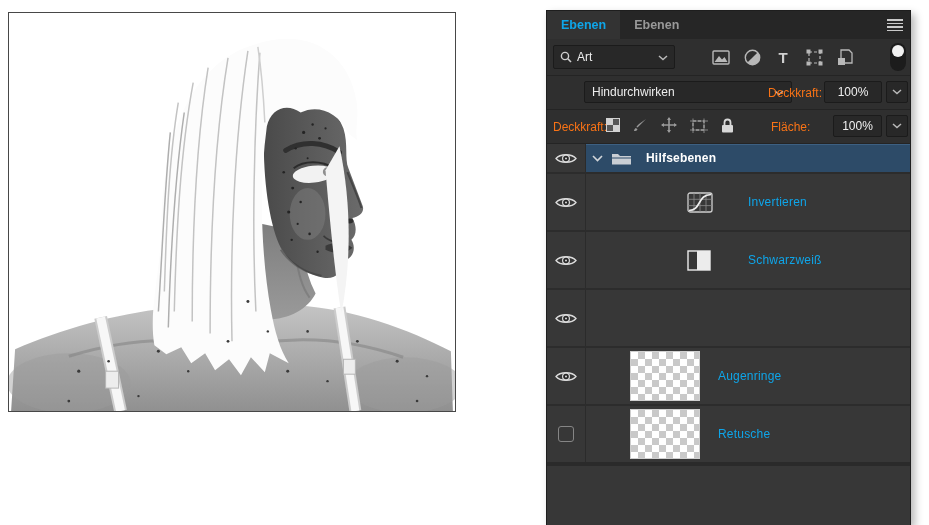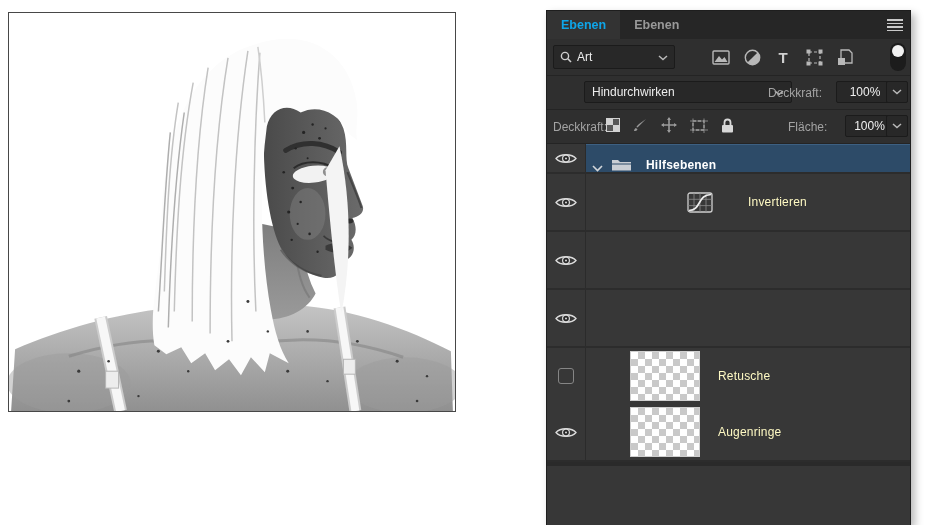--- a/index.html
+++ b/index.html
@@ -48,28 +48,28 @@
     position:absolute;background:#282828;border:1px solid #1b1b1b;border-radius:2px;
     display:flex;align-items:center;color:#ededed;box-sizing:border-box;
   }
   .sel-search{left:6px;top:6px;width:122px;height:24px;padding:0 6px;gap:5px;}
   .sel-search .chev{margin-left:auto;}
   .sel-blend{left:5px;top:5px;width:208px;height:22px;padding:0 7px;margin-left:32px;}
   .sel-blend .chev{margin-left:auto;}
   .valbox{
     position:absolute;top:5px;height:22px;width:58px;background:#282828;
     border:1px solid #1b1b1b;border-radius:2px;box-sizing:border-box;
-    display:flex;align-items:center;justify-content:center;color:#f0f0f0;margin-left:12px;
+    display:flex;align-items:center;justify-content:center;color:#f0f0f0;
   }
   .chevbox{
     position:absolute;top:5px;height:22px;width:22px;background:#282828;
     border:1px solid #1b1b1b;border-radius:2px;box-sizing:border-box;
     display:flex;align-items:center;justify-content:center;
   }
-  .hlabel{position:absolute;color:#a3a3a3;top:50%;transform:translateY(-50%);}
+  .hlabel{position:absolute;color:#f97316;top:50%;transform:translateY(-50%);}
 
   .filter-icons{
     position:absolute;left:164px;top:6px;height:24px;display:flex;align-items:center;gap:11px;
   }
   .ficon{width:20px;display:flex;align-items:center;justify-content:center;}
   .ftoggle{
     position:absolute;right:4px;top:4px;width:16px;height:28px;background:#1c1c1c;
     border-radius:8px;
   }
   .ftoggle b{position:absolute;left:2px;top:2px;width:12px;height:12px;background:#f2f2f2;border-radius:50%;}
@@ -78,22 +78,22 @@
 
   
   .layers{background:#373737;}
   .lrow{display:flex;border-bottom:2px solid #2c2c2c;height:56px;position:relative;}
   .lrow.group{height:28px;}
   .eyecell{
     width:38px;flex:0 0 38px;border-right:1px solid #2b2b2b;
     display:flex;align-items:center;justify-content:center;
   }
   .rowbody{flex:1;display:flex;align-items:center;position:relative;}
-  .rowbody.selected{background:#2d4b68;box-shadow:inset 0 1px 0 #3d6082;align-items:flex-end;}
-  .lname{color:#fef9c3;letter-spacing:.2px;}
+  .rowbody.selected{background:#2d4b68;box-shadow:inset 0 1px 0 #3d6082;}
+  .lname{color:#0ea5e9;letter-spacing:.2px;}
   .lname.sel{color:#ffffff;font-weight:bold;}
   .grp-chev{margin-left:6px;display:flex;}
   .grp-folder{margin-left:8px;display:flex;}
   .grp-name{margin-left:14px;}
   .adjicon{position:absolute;left:101px;display:flex;}
   .adjname{position:absolute;left:162px;}
   .thumb{
     position:absolute;left:44px;top:3px;width:70px;height:50px;border:1px solid #cfcfcf;
     background-color:#fff;box-sizing:border-box;
     background-image:
@@ -325,21 +325,21 @@
             <path d="M3,0.5 L3,15 M14,0.5 L14,15 M0,3 L18,3 M0,12 L18,12" stroke="#9a9a9a" stroke-width="1" opacity="0.8"></path>
           </svg>
         </span>
         <span>
           <svg width="13" height="15">
             <path d="M3.5,7 L3.5,4.5 A3,3 0 0 1 9.5,4.5 L9.5,7" stroke="#d8d8d8" stroke-width="1.8" fill="none"></path>
             <rect x="1" y="7" width="11" height="7.5" rx="1" fill="#d8d8d8"></rect>
           </svg>
         </span>
       </div>
-      <span class="hlabel" style="left:241px">Fläche:</span>
+      <span class="hlabel" style="left:224px">Fläche:</span>
       <div class="valbox" style="left:286px;width:49px">
         <span>100%</span>
       </div>
       <div class="chevbox" style="left:339px">
         <svg width="10" height="6">
             <path d="M1,1 L5,4.5 L9,1" stroke="#b9b9b9" stroke-width="1.5" fill="none"></path>
           </svg>
       </div>
     </div>
   </div>
@@ -391,52 +391,61 @@
     </div>
 
     <div class="lrow">
       <div class="eyecell">
         <svg width="22" height="13">
           <path d="M1,6.5 C5,1.5 17,1.5 21,6.5 C17,11.5 5,11.5 1,6.5 Z" stroke="#dcdcdc" stroke-width="1.3" fill="none"></path>
           <circle cx="11" cy="6.5" r="3.4" stroke="#dcdcdc" stroke-width="1.2" fill="#262626"></circle>
           <circle cx="11" cy="6.5" r="1" fill="#dcdcdc"></circle>
         </svg>
       </div>
+      <div class="rowbody">
+        <span class="adjicon">
+          <svg width="24" height="21">
+            <rect x="1" y="1" width="22" height="19" stroke="#ececec" stroke-width="1.4" fill="none"></rect>
+            <rect x="10" y="1" width="13" height="19" fill="#ececec"></rect>
+          </svg>
+        </span>
+        <span class="lname adjname">Schwarzweiß</span>
+      </div>
     </div>
 
     <div class="lrow">
       <div class="eyecell">
         <svg width="22" height="13">
           <path d="M1,6.5 C5,1.5 17,1.5 21,6.5 C17,11.5 5,11.5 1,6.5 Z" stroke="#dcdcdc" stroke-width="1.3" fill="none"></path>
           <circle cx="11" cy="6.5" r="3.4" stroke="#dcdcdc" stroke-width="1.2" fill="#262626"></circle>
           <circle cx="11" cy="6.5" r="1" fill="#dcdcdc"></circle>
         </svg>
       </div>
     </div>
 
 
-    <div class="lrow" style="border-bottom:none;">
-      <div class="eyecell">
-        <span class="hidden-box"></span>
-      </div>
-      <div class="rowbody">
-        <div class="thumb"></div>
-        <span class="lname pixname">Retusche</span>
-      </div>
-    </div>
-
     <div class="lrow">
       <div class="eyecell">
         <svg width="22" height="13">
           <path d="M1,6.5 C5,1.5 17,1.5 21,6.5 C17,11.5 5,11.5 1,6.5 Z" stroke="#dcdcdc" stroke-width="1.3" fill="none"></path>
           <circle cx="11" cy="6.5" r="3.4" stroke="#dcdcdc" stroke-width="1.2" fill="#262626"></circle>
           <circle cx="11" cy="6.5" r="1" fill="#dcdcdc"></circle>
         </svg>
       </div>
       <div class="rowbody">
         <div class="thumb"></div>
         <span class="lname pixname">Augenringe</span>
       </div>
     </div>
 
+    <div class="lrow" style="border-bottom:none;">
+      <div class="eyecell">
+        <span class="hidden-box"></span>
+      </div>
+      <div class="rowbody">
+        <div class="thumb"></div>
+        <span class="lname pixname">Retusche</span>
+      </div>
+    </div>
+
     <div class="panel-foot"></div>
   </div>
 </div>
 
 </body></html>

